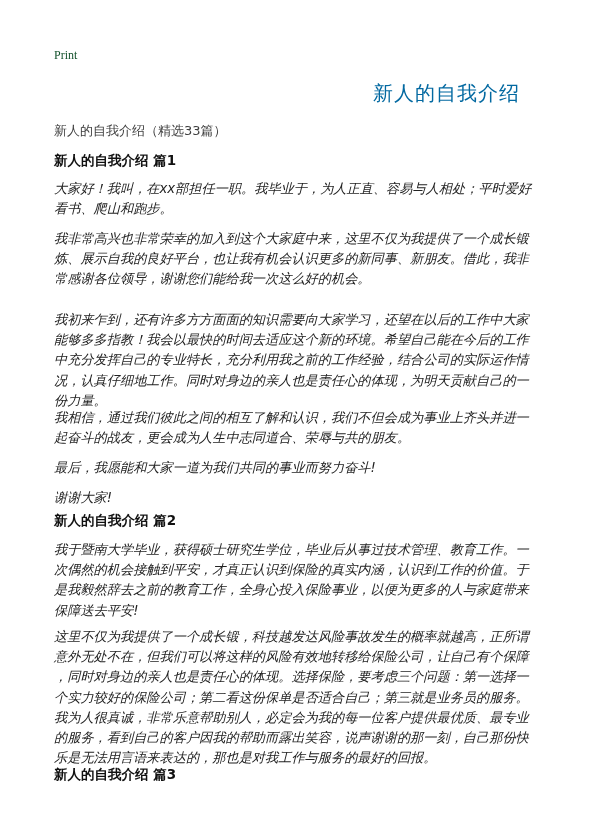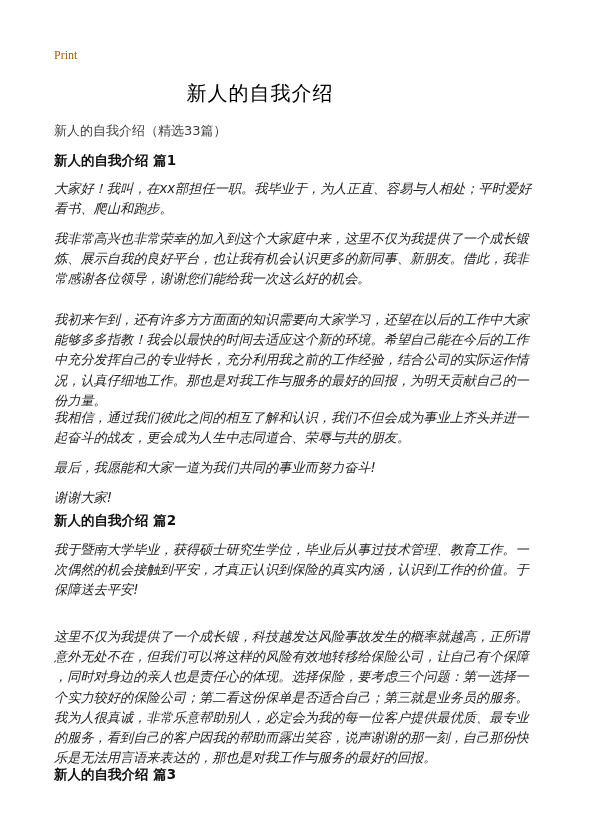--- a/index.html
+++ b/index.html
@@ -1,21 +1,21 @@
 <!DOCTYPE html>
 <html><head>
 <meta charset="utf-8">
 <style>
   html, body { margin: 0; padding: 0; background: #ffffff; }
   body { width: 600px; height: 828px; overflow: hidden; position: relative;
          font-family: "DejaVu Sans", sans-serif; color: #222; }
   .print { position: absolute; left: 54px; top: 48px; font-family: "Liberation Serif", serif;
-           font-size: 12px; color: #a16207; }
-  .title { position: absolute; left: 0; width: 520px; top: 80px; text-align: center;
-           font-size: 20px; color: #000000; letter-spacing: 1px; }
+           font-size: 12px; color: #14532d; }
+  .title { position: absolute; left: 0; width: 520px; top: 80px; text-align: right;
+           font-size: 20px; color: #0369a1; letter-spacing: 1px; }
   .subtitle { position: absolute; left: 54px; top: 122px; font-size: 13px; color: #404040; }
   .h { position: absolute; left: 54px; font-size: 13.5px; font-weight: bold; color: #111; }
   .para { position: absolute; left: 54px; font-size: 13.2px; line-height: 20.2px; color: #222; font-style: italic; }
   .para .ln { display: block; white-space: nowrap; }
 </style>
 </head>
 <body>
 
 <div class="print">Print</div>
 <h1 class="title" style="margin:0;font-weight:normal;">新人的自我介绍</h1>
@@ -28,38 +28,39 @@
 </div>
 <div class="para" style="top:229px;">
   <span class="ln">我非常高兴也非常荣幸的加入到这个大家庭中来，这里不仅为我提供了一个成长锻</span>
   <span class="ln">炼、展示自我的良好平台，也让我有机会认识更多的新同事、新朋友。借此，我非</span>
   <span class="ln">常感谢各位领导，谢谢您们能给我一次这么好的机会。</span>
 </div>
 <div class="para" style="top:310px;">
   <span class="ln">我初来乍到，还有许多方方面面的知识需要向大家学习，还望在以后的工作中大家</span>
   <span class="ln">能够多多指教！我会以最快的时间去适应这个新的环境。希望自己能在今后的工作</span>
   <span class="ln">中充分发挥自己的专业特长，充分利用我之前的工作经验，结合公司的实际运作情</span>
-  <span class="ln">况，认真仔细地工作。那也是对我工作与服务的最好的回报，为明天贡献自己的一</span>
+  <span class="ln">况，认真仔细地工作。同时对身边的亲人也是责任心的体现，为明天贡献自己的一</span>
   <span class="ln">份力量。</span>
 </div>
 <div class="para" style="top:408px;">
   <span class="ln">我相信，通过我们彼此之间的相互了解和认识，我们不但会成为事业上齐头并进一</span>
   <span class="ln">起奋斗的战友，更会成为人生中志同道合、荣辱与共的朋友。</span>
 </div>
 <div class="para" style="top:458px;">
   <span class="ln">最后，我愿能和大家一道为我们共同的事业而努力奋斗!</span>
 </div>
 <div class="para" style="top:488px;">
   <span class="ln">谢谢大家!</span>
 </div>
 
 <div class="h" style="top:512px;">新人的自我介绍 篇2</div>
 <div class="para" style="top:540px;">
   <span class="ln">我于暨南大学毕业，获得硕士研究生学位，毕业后从事过技术管理、教育工作。一</span>
   <span class="ln">次偶然的机会接触到平安，才真正认识到保险的真实内涵，认识到工作的价值。于</span>
+  <span class="ln">是我毅然辞去之前的教育工作，全身心投入保险事业，以便为更多的人与家庭带来</span>
   <span class="ln">保障送去平安!</span>
 </div>
 <div class="para" style="top:627px;">
   <span class="ln">这里不仅为我提供了一个成长锻，科技越发达风险事故发生的概率就越高，正所谓</span>
   <span class="ln">意外无处不在，但我们可以将这样的风险有效地转移给保险公司，让自己有个保障</span>
   <span class="ln">，同时对身边的亲人也是责任心的体现。选择保险，要考虑三个问题：第一选择一</span>
   <span class="ln">个实力较好的保险公司；第二看这份保单是否适合自己；第三就是业务员的服务。</span>
   <span class="ln">我为人很真诚，非常乐意帮助别人，必定会为我的每一位客户提供最优质、最专业</span>
   <span class="ln">的服务，看到自己的客户因我的帮助而露出笑容，说声谢谢的那一刻，自己那份快</span>
   <span class="ln">乐是无法用言语来表达的，那也是对我工作与服务的最好的回报。</span>

